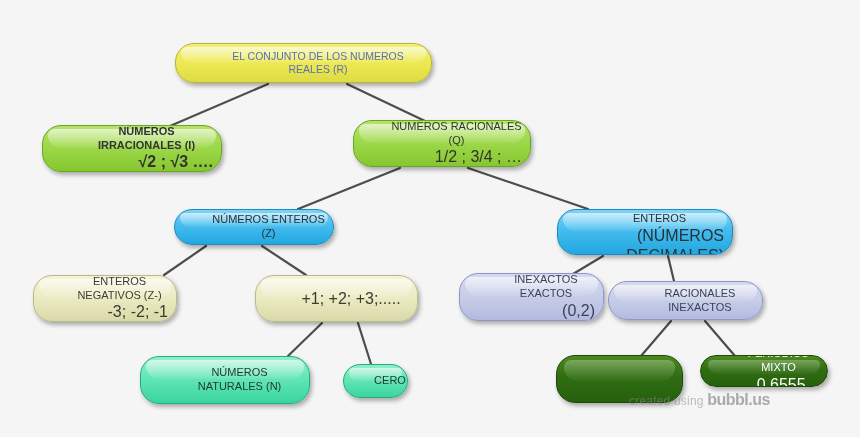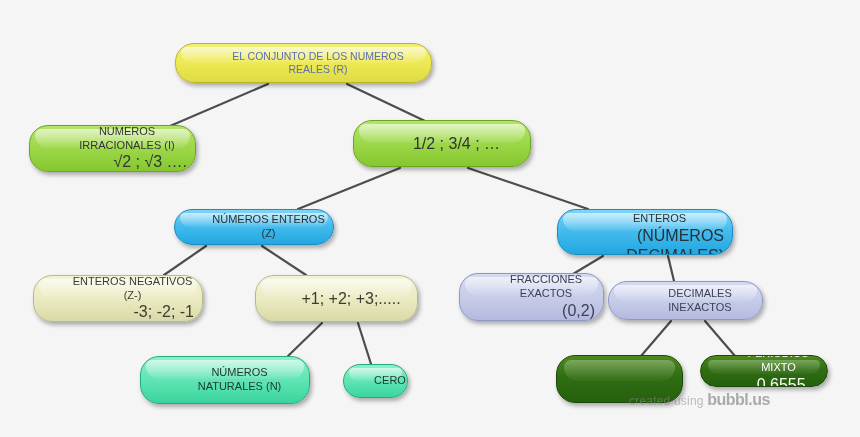--- a/index.html
+++ b/index.html
@@ -112,70 +112,71 @@
       <line x1="671" y1="321" x2="641" y2="356" stroke="#4d4d4d" stroke-width="2.2" stroke-linecap="round"></line>
       <line x1="705" y1="321" x2="735" y2="356" stroke="#4d4d4d" stroke-width="2.2" stroke-linecap="round"></line>
     </svg>
   <div id="nodes">
       <div class="node c-yellow" style="left: 175px; top: 43px; width: 257px; height: 40px;">
         <div class="gloss"></div>
         <div class="txt t12">
           <span class="l1">EL CONJUNTO DE LOS NUMEROS REALES (R)</span>
         </div>
       </div>
-      <div class="node c-green" style="left: 29px; top: 125px; width: 167px; height: 47px;">
+      <div class="node c-green" style="left: 42px; top: 125px; width: 180px; height: 47px; font-weight: bold;">
         <div class="gloss"></div>
         <div class="txt t13">
           <span class="l1">NÚMEROS IRRACIONALES (I)</span>
           <span class="l2 t11">√2 ;  √3  ….</span>
         </div>
       </div>
       <div class="node c-green" style="left: 353px; top: 120px; width: 178px; height: 47px;">
         <div class="gloss"></div>
         <div class="txt t13">
+          <span class="l1">NÚMEROS RACIONALES (Q)</span>
           <span class="l2 t11">1/2 ; 3/4 ; …</span>
         </div>
       </div>
       <div class="node c-blue" style="left: 174px; top: 209px; width: 160px; height: 36px;">
         <div class="gloss"></div>
         <div class="txt t13">
           <span class="l1">NÚMEROS ENTEROS (Z)</span>
         </div>
       </div>
       <div class="node c-blue" style="left: 557px; top: 209px; width: 176px; height: 46px;">
         <div class="gloss"></div>
         <div class="txt t13">
           <span class="l1">INEXACTOS NO ENTEROS</span>
           <span class="l2 t11">(NÚMEROS DECIMALES)</span>
         </div>
       </div>
-      <div class="node c-cream" style="left: 33px; top: 275px; width: 170px; height: 47px;">
+      <div class="node c-cream" style="left: 33px; top: 275px; width: 144px; height: 47px;">
         <div class="gloss"></div>
         <div class="txt t13">
           <span class="l1">ENTEROS NEGATIVOS (Z-)</span>
           <span class="l2 t11">-3; -2; -1</span>
         </div>
       </div>
       <div class="node c-cream" style="left: 255px; top: 275px; width: 163px; height: 47px;">
         <div class="gloss"></div>
         <div class="txt t13">
           <span class="l2 t11">+1; +2; +3;.....</span>
         </div>
       </div>
       <div class="node c-lavender" style="left: 459px; top: 273px; width: 145px; height: 48px;">
         <div class="gloss"></div>
         <div class="txt t13">
-          <span class="l1">FRACCIONES EXACTOS</span>
+          <span class="l1">INEXACTOS EXACTOS</span>
           <span class="l2 t11">(0,2)</span>
         </div>
       </div>
       <div class="node c-lavender" style="left: 608px; top: 281px; width: 155px; height: 39px;">
         <div class="gloss"></div>
         <div class="txt t13">
-          <span class="l1">DECIMALES INEXACTOS</span>
+          <span class="l1">RACIONALES INEXACTOS</span>
         </div>
       </div>
       <div class="node c-mint" style="left: 140px; top: 356px; width: 170px; height: 48px;">
         <div class="gloss"></div>
         <div class="txt t13">
           <span class="l1">NÚMEROS NATURALES (N)</span>
         </div>
       </div>
       <div class="node c-mint" style="left: 343px; top: 364px; width: 65px; height: 34px;">
         <div class="gloss"></div>

